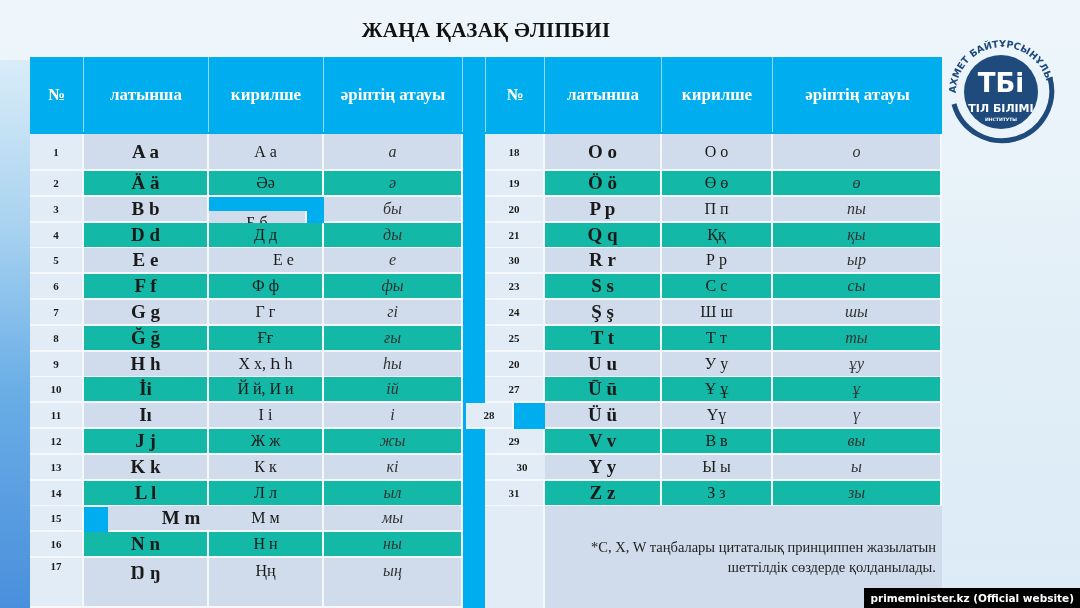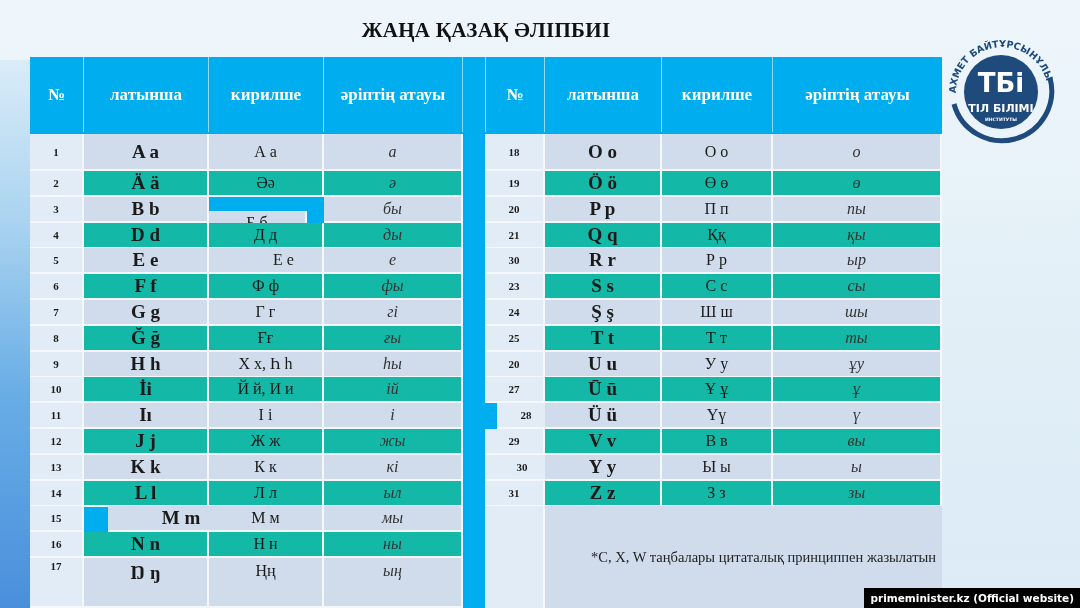--- a/index.html
+++ b/index.html
@@ -191,41 +191,42 @@
     <div class="cell cyr light" style="left: 662px; width: 111px; top: 325.8px; height: 26px;">Т т</div>
     <div class="cell name light" style="left: 773px; width: 169px; top: 325.8px; height: 26px;">ты</div>
     <div class="cell num dark" style="left: 485px; width: 60px; top: 351.6px; height: 26px;">20</div>
     <div class="cell lat dark" style="left: 545px; width: 117px; top: 351.6px; height: 26px;">U u</div>
     <div class="cell cyr dark" style="left: 662px; width: 111px; top: 351.6px; height: 26px;">У у</div>
     <div class="cell name dark" style="left: 773px; width: 169px; top: 351.6px; height: 26px;">ұу</div>
     <div class="cell num light" style="left: 485px; width: 60px; top: 377.4px; height: 26px;">27</div>
     <div class="cell lat light" style="left: 545px; width: 117px; top: 377.4px; height: 26px;">Ū ū</div>
     <div class="cell cyr light" style="left: 662px; width: 111px; top: 377.4px; height: 26px;">Ұ ұ</div>
     <div class="cell name light" style="left: 773px; width: 169px; top: 377.4px; height: 26px;">ұ</div>
-    <div class="cell num dark" style="left: 497px; width: 60px; top: 403.2px; height: 26px;">28</div>
+    <div class="cell num dark" style="left: 466px; width: 48px; top: 403.2px; height: 26px;">28</div>
     <div class="cell lat dark" style="left: 545px; width: 117px; top: 403.2px; height: 26px;">Ü ü</div>
     <div class="cell cyr dark" style="left: 662px; width: 111px; top: 403.2px; height: 26px;">Үү</div>
     <div class="cell name dark" style="left: 773px; width: 169px; top: 403.2px; height: 26px;">ү</div>
     <div class="cell num light" style="left: 485px; width: 60px; top: 429px; height: 26px;">29</div>
     <div class="cell lat light" style="left: 545px; width: 117px; top: 429px; height: 26px;">V v</div>
     <div class="cell cyr light" style="left: 662px; width: 111px; top: 429px; height: 26px;">В в</div>
     <div class="cell name light" style="left: 773px; width: 169px; top: 429px; height: 26px;">вы</div>
     <div class="cell num dark" style="left: 485px; width: 76px; top: 454.8px; height: 26px; text-align: right;">30</div>
     <div class="cell lat dark" style="left: 545px; width: 117px; top: 454.8px; height: 26px;">Y y</div>
     <div class="cell cyr dark" style="left: 662px; width: 111px; top: 454.8px; height: 26px;">Ы ы</div>
     <div class="cell name dark" style="left: 773px; width: 169px; top: 454.8px; height: 26px;">ы</div>
     <div class="cell num light" style="left: 485px; width: 60px; top: 480.6px; height: 26px;">31</div>
     <div class="cell lat light" style="left: 545px; width: 117px; top: 480.6px; height: 26px;">Z z</div>
     <div class="cell cyr light" style="left: 662px; width: 111px; top: 480.6px; height: 26px;">З з</div>
     <div class="cell name light" style="left: 773px; width: 169px; top: 480.6px; height: 26px;">зы</div>
   </div>
 
 <div class="note-num"></div>
 <div class="note">
   <div>*C, X, W таңбалары цитаталық принциппен жазылатын</div>
+  <div>шеттілдік  сөздерде қолданылады.</div>
 </div>
 
 <div class="logo">
   <svg viewBox="0 0 118 118" width="118" height="118">
     <defs>
       <path id="arcPath" d="M 14 66 A 46 46 0 0 1 104 50" fill="none"></path>
     </defs>
     <path d="M 12 74 A 48 48 0 1 0 108 48" fill="none" stroke="#1e4a7c" stroke-width="5"></path>
     <text font-family="DejaVu Sans, sans-serif" font-size="9.5" font-weight="bold" fill="#1e4a7c">
       <textPath href="#arcPath" startOffset="2%">АХМЕТ БАЙТҰРСЫНҰЛЫ</textPath>

